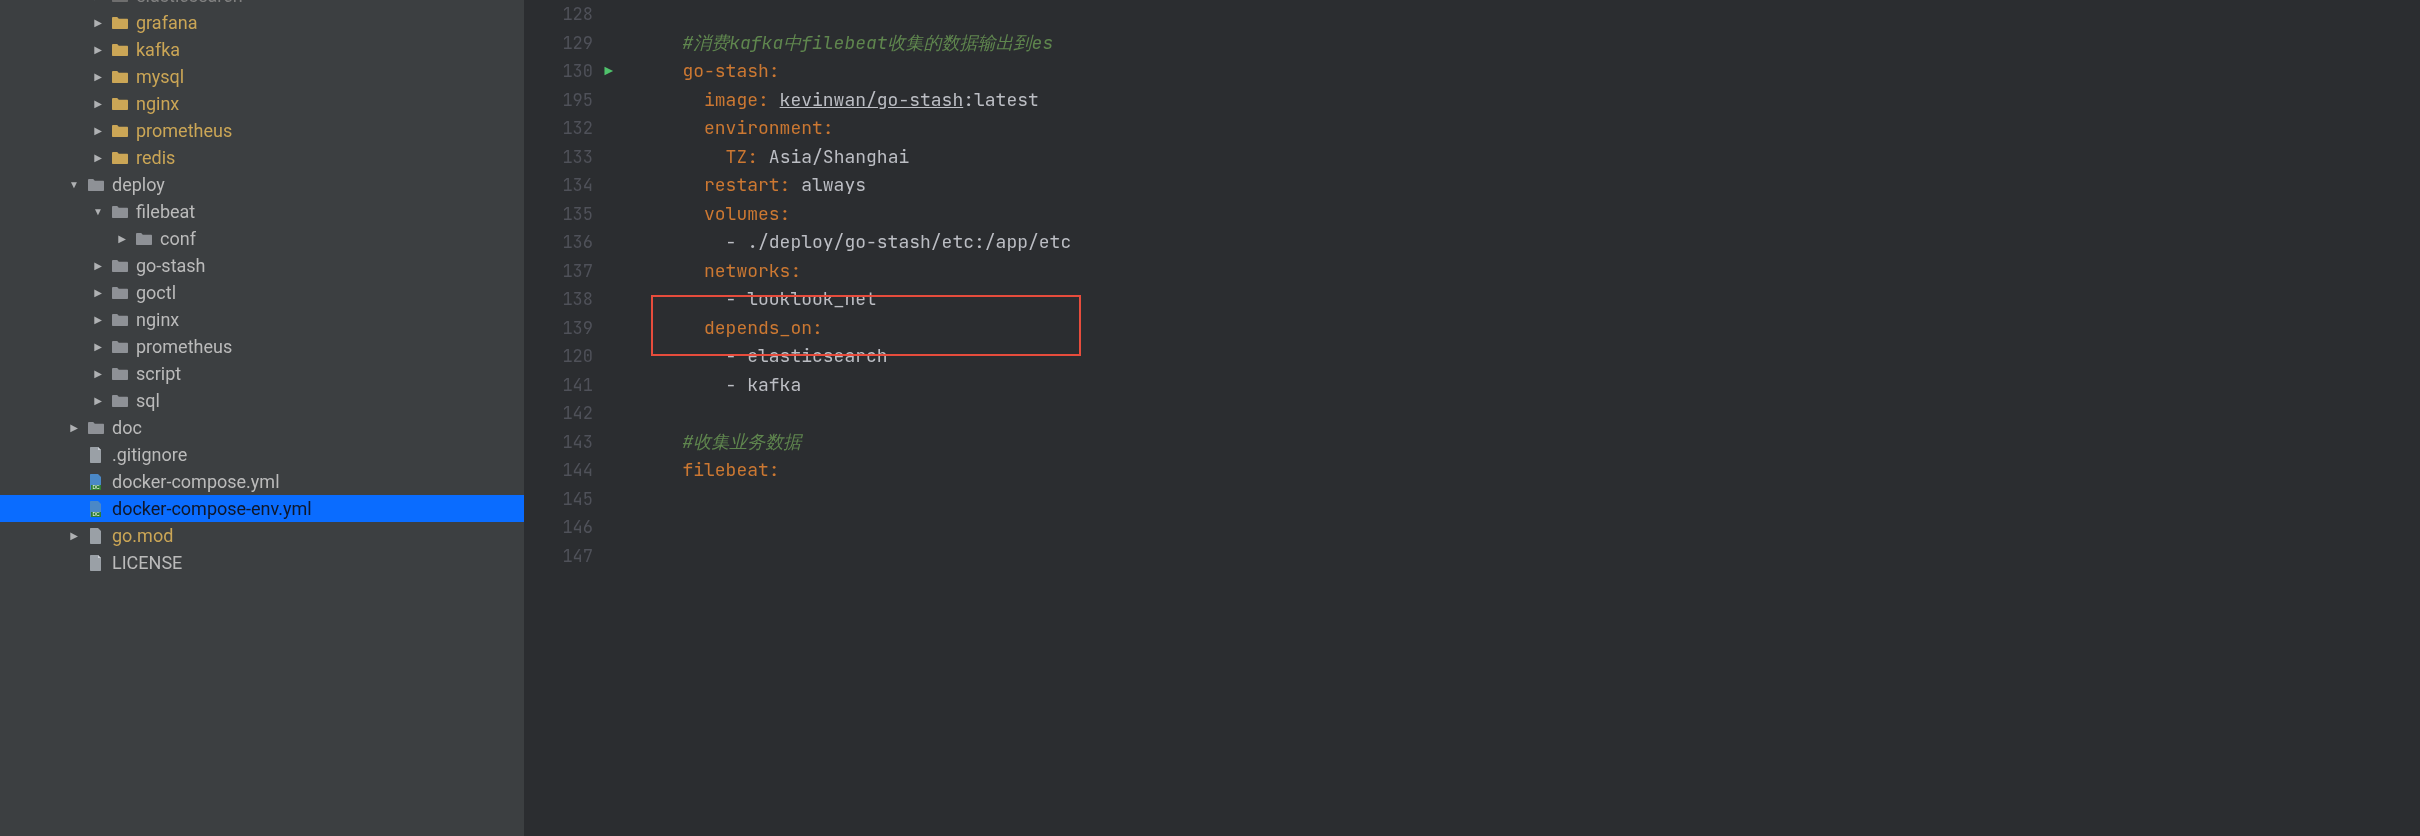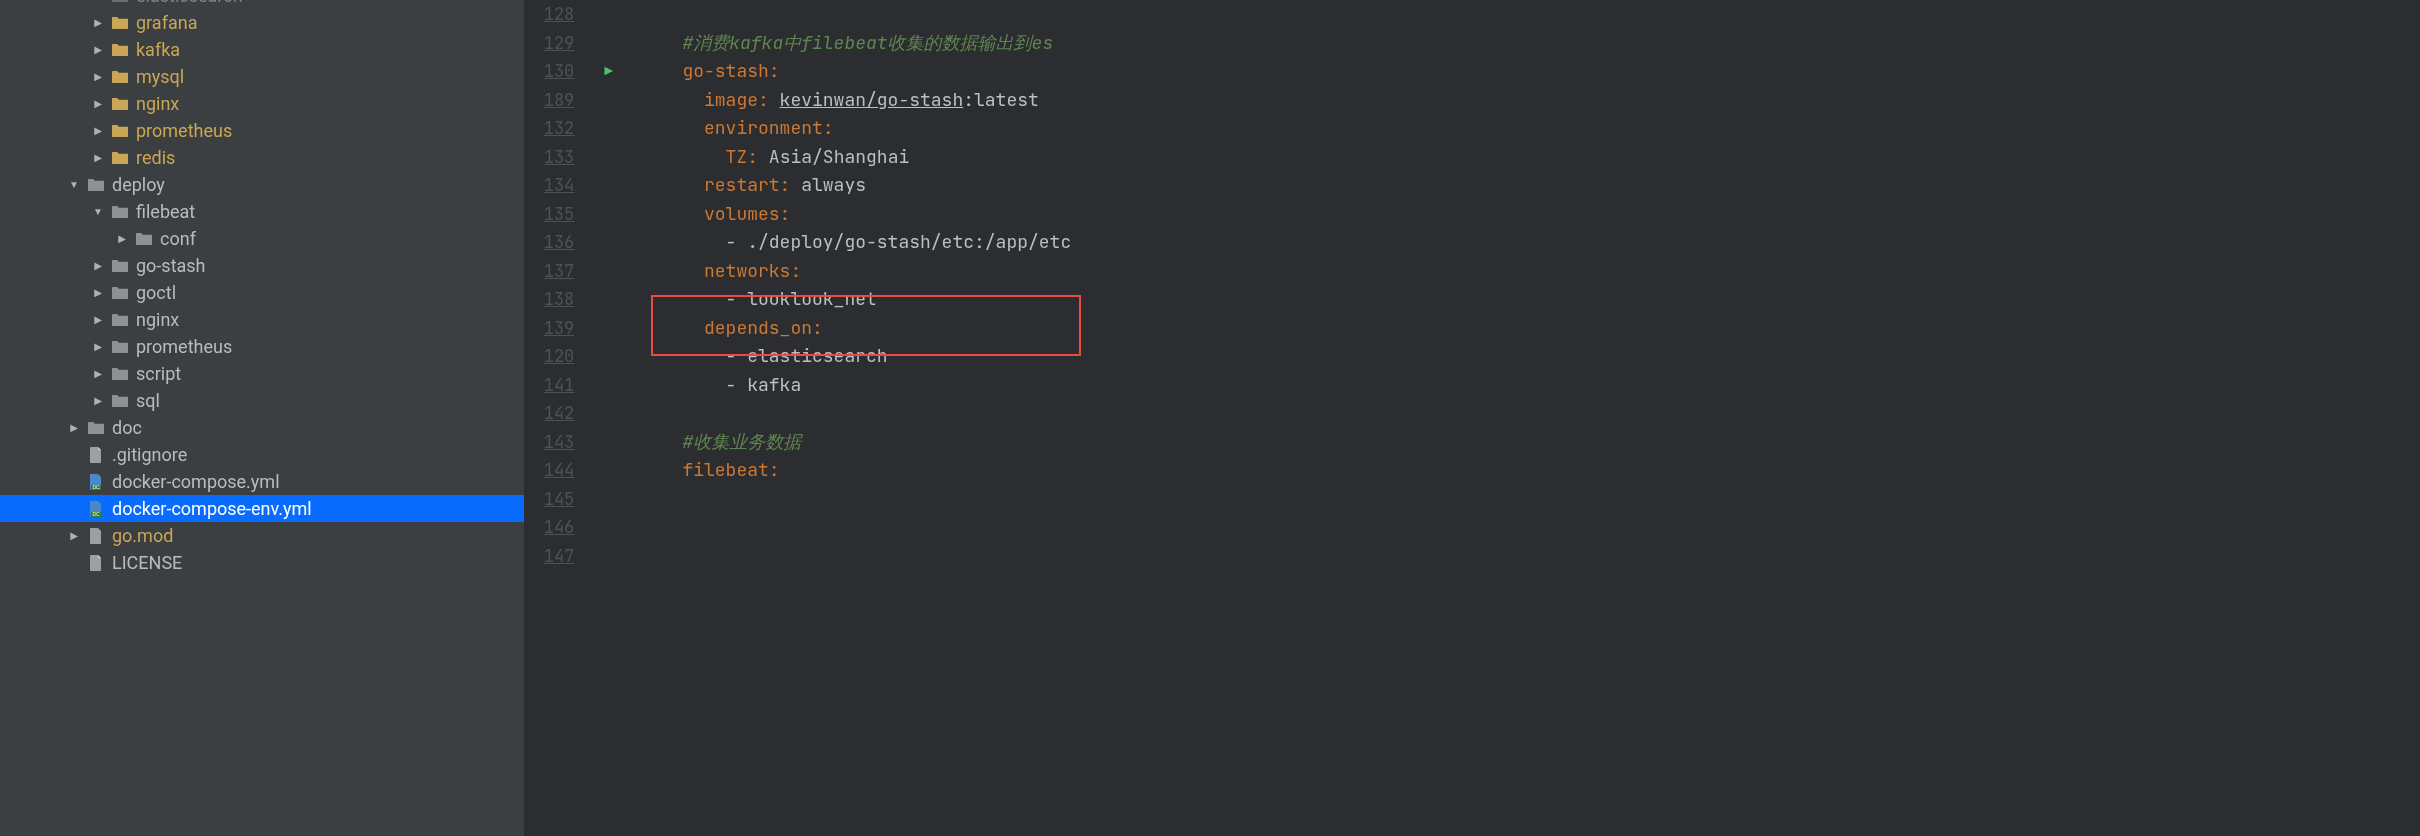--- a/index.html
+++ b/index.html
@@ -48,38 +48,37 @@
     display: inline-flex;
     justify-content: center;
     align-items: center;
     margin-right: 6px;
   }
   .icon svg { display: block; }
   .label { }
   .label.folder      { color: #BBBBBB; }
   .label.ex-folder   { color: #808080; }
   .label.brand-folder{ color: #CBA656; text-align: right; } 
-  .tree-row.selected .label { color: #ffffff; }
+  .tree-row.selected .label { color: #0f172a; }
   
   .editor {
     flex: 1;
     display: flex;
     background: #2B2D30;
     overflow: hidden;
   }
   .gutter {
     width: 90px;
     min-width: 90px;
-    text-align: center;
+    text-align: right;
     color: #4F5159;
     font-size: 17px;
     padding-right: 22px;
     user-select: none;
     position: relative;
-    text-decoration: underline;
   }
   .gutter .ln { height: 28.5px; line-height: 28.5px; position: relative; }
   .gutter .ln .play {
     position: absolute;
     right: -20px;
     top: 50%;
     transform: translateY(-50%);
     color: #4FC26B;
     font-size: 14px;
   }
@@ -347,21 +346,21 @@
       </span>
       <span class="label folder">LICENSE</span>
     </div>
   </div>
 
 <div class="editor">
   <div class="gutter" id="gutter">
       <div class="ln"><span>128</span></div>
       <div class="ln"><span>129</span></div>
       <div class="ln"><span>130</span><span class="play">▶</span></div>
-      <div class="ln"><span>189</span></div>
+      <div class="ln"><span>195</span></div>
       <div class="ln"><span>132</span></div>
       <div class="ln"><span>133</span></div>
       <div class="ln"><span>134</span></div>
       <div class="ln"><span>135</span></div>
       <div class="ln"><span>136</span></div>
       <div class="ln"><span>137</span></div>
       <div class="ln"><span>138</span></div>
       <div class="ln"><span>139</span></div>
       <div class="ln"><span>120</span></div>
       <div class="ln"><span>141</span></div>

